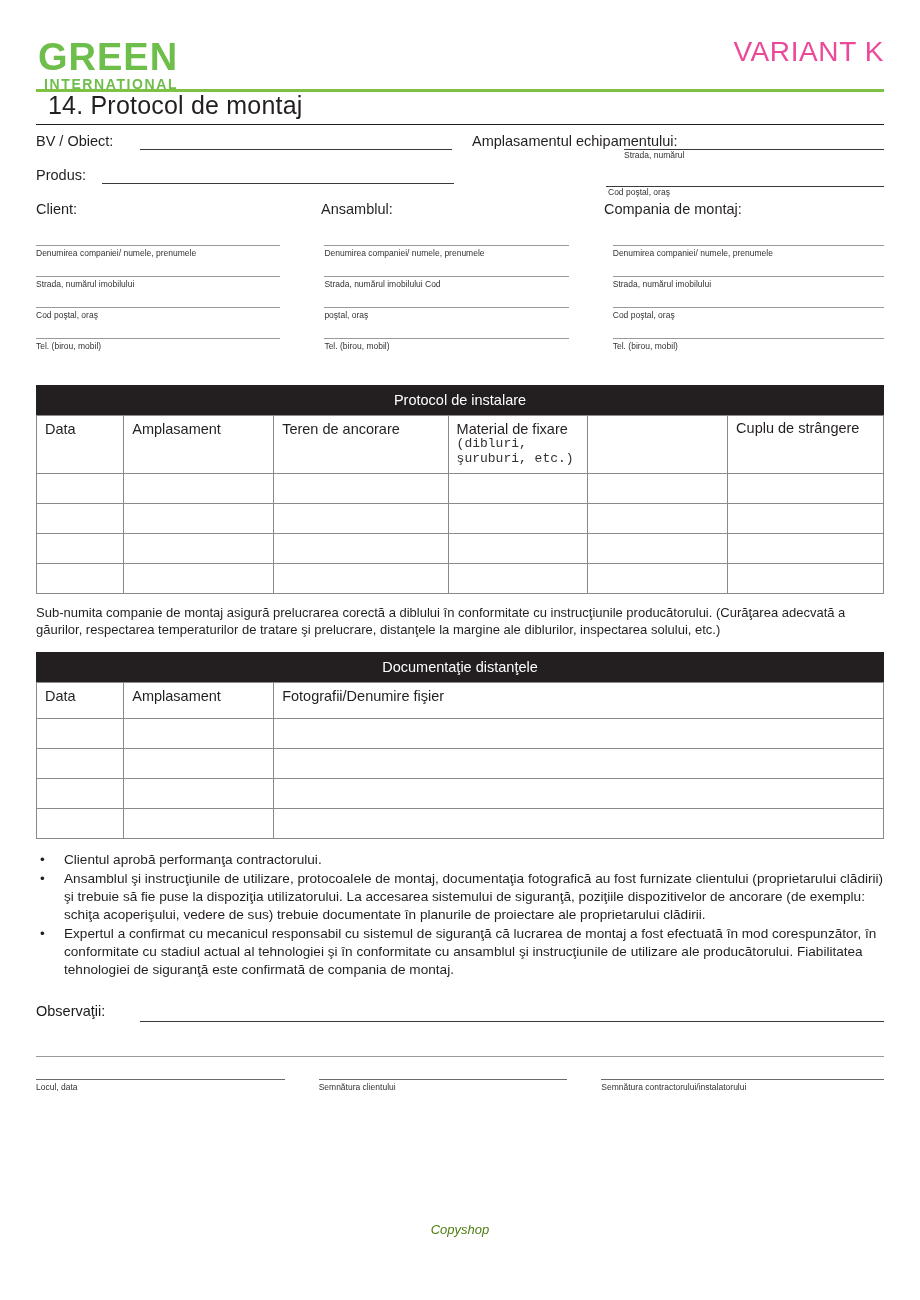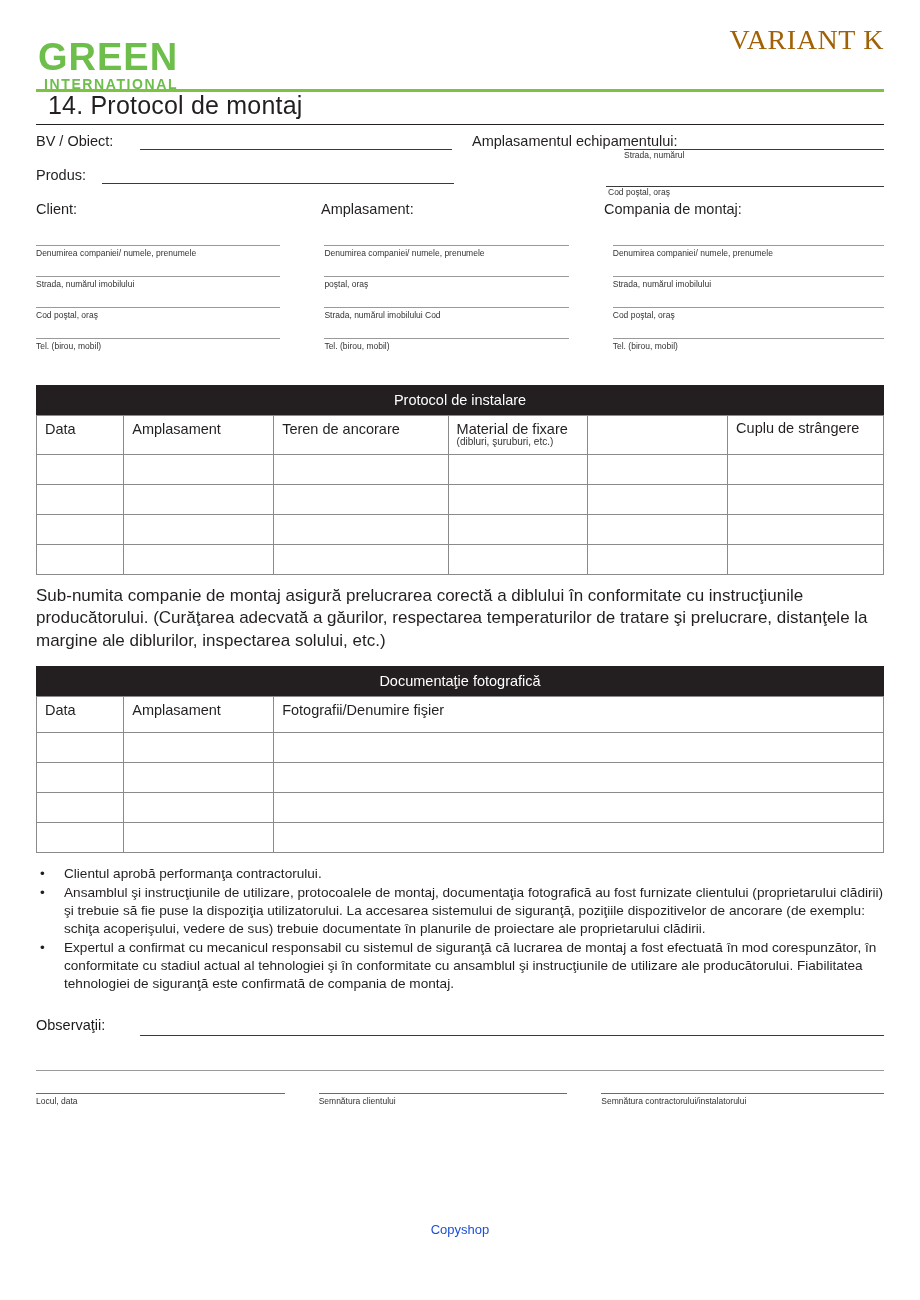--- a/index.html
+++ b/index.html
@@ -43,25 +43,24 @@
     font-family: "Liberation Sans", sans-serif;
     font-weight: bold;
     font-size: 14px;
     letter-spacing: 1.6px;
     color: #6DBE4A;
     margin-top: 1px;
   }
   .variant {
     position: absolute;
     right: 36px;
-    top: 24px;
+    top: 36px;
     font-size: 28px;
     letter-spacing: 0.6px;
-    color: #a16207;
-    font-family: Liberation Serif, serif;
+    color: #ec4899;
   }
   .header-rule {
     position: absolute;
     left: 36px;
     right: 36px;
     top: 89px;
     height: 3px;
     background: #7DC242;
   }
 
@@ -147,31 +146,32 @@
   table.grid th {
     font-weight: normal;
     text-align: left;
     font-size: 14.5px;
     color: #231f20;
     padding: 5px 8px 7px 8px;
     height: 36px;
   }
   table.grid th .sub {
     display: block;
-    font-size: 10px;
+    font-size: 13px;
     color: #333;
     margin-top: -1px;
+    font-family: Liberation Mono, monospace;
   }
   table.grid th.two-line { line-height: 1.15; padding-top: 4px; }
   table.grid td.cell { height: 30px; }
 
   
   .para {
     margin: 10px 36px 0 36px;
-    font-size: 17px;
+    font-size: 13px;
     line-height: 1.32;
     color: #231f20;
   }
 
   
   .bullets { margin: 12px 36px 0 36px; }
   .bullet {
     position: relative;
     padding-left: 28px;
     font-size: 13.6px;
@@ -202,21 +202,22 @@
   .sig-col .sig-line { border-top: 1px solid #6a6a6a; }
   .sig-col .small-cap { display: block; padding-top: 2px; }
 
   
   .footer-text {
     position: absolute;
     left: 0; right: 0;
     top: 1222px;
     text-align: center;
     font-size: 13px;
-    color: #1d4ed8;
+    color: #4d7c0f;
+    font-style: italic;
   }
   .footer-bar {
     position: absolute;
     left: 0; right: 0; bottom: 0;
     height: 34px;
     background: #8CC84B;
   }
   .footer-bar .pageno {
     position: absolute;
     left: 36px;
@@ -251,21 +252,21 @@
     <div class="line-produs rule"></div>
 
     <div class="lbl-ampl fld-label">Amplasamentul echipamentului:</div>
     <div class="line-ampl rule"></div>
     <div class="cap-strada small-cap">Strada, numărul</div>
 
     <div class="line-cod rule"></div>
     <div class="cap-cod small-cap">Cod poştal, oraş</div>
 
     <div class="lbl-client fld-label">Client:</div>
-    <div class="lbl-contractor fld-label">Amplasament:</div>
+    <div class="lbl-contractor fld-label">Ansamblul:</div>
     <div class="lbl-compania fld-label">Compania de montaj:</div>
   </div>
 
   <div class="addr-cols">
     <div class="addr-col">
       <div class="addr-field">
           <span class="small-cap">Denumirea companiei/ numele, prenumele</span>
         </div>
       <div class="addr-field">
           <span class="small-cap">Strada, numărul imobilului</span>
@@ -275,24 +276,24 @@
         </div>
       <div class="addr-field">
           <span class="small-cap">Tel. (birou, mobil)</span>
         </div>
     </div>
     <div class="addr-col">
       <div class="addr-field">
           <span class="small-cap">Denumirea companiei/ numele, prenumele</span>
         </div>
       <div class="addr-field">
+          <span class="small-cap">Strada, numărul imobilului Cod</span>
+        </div>
+      <div class="addr-field">
           <span class="small-cap">poştal, oraş</span>
-        </div>
-      <div class="addr-field">
-          <span class="small-cap">Strada, numărul imobilului Cod</span>
         </div>
       <div class="addr-field">
           <span class="small-cap">Tel. (birou, mobil)</span>
         </div>
     </div>
     <div class="addr-col">
       <div class="addr-field">
           <span class="small-cap">Denumirea companiei/ numele, prenumele</span>
         </div>
       <div class="addr-field">
@@ -361,21 +362,21 @@
           <td class="cell"></td>
           <td class="cell"></td>
         </tr>
       </tbody>
     </table>
   </div>
 
   <div class="para">Sub-numita companie de montaj asigură prelucrarea corectă a diblului în conformitate cu instrucţiunile producătorului. (Curăţarea adecvată a găurilor, respectarea temperaturilor de tratare şi prelucrare, distanţele la margine ale diblurilor, inspectarea solului, etc.)</div>
 
   <div class="tbl-wrap" style="margin-top:14px">
-    <div class="tbl-title">Documentaţie fotografică</div>
+    <div class="tbl-title">Documentaţie distanţele</div>
     <table class="grid">
       <colgroup>
           <col style="width:10.3%">
           <col style="width:17.7%">
           <col style="width:72%">
         </colgroup>
       <thead>
         <tr>
           <th><span>Data</span></th>
           <th><span>Amplasament</span></th>

